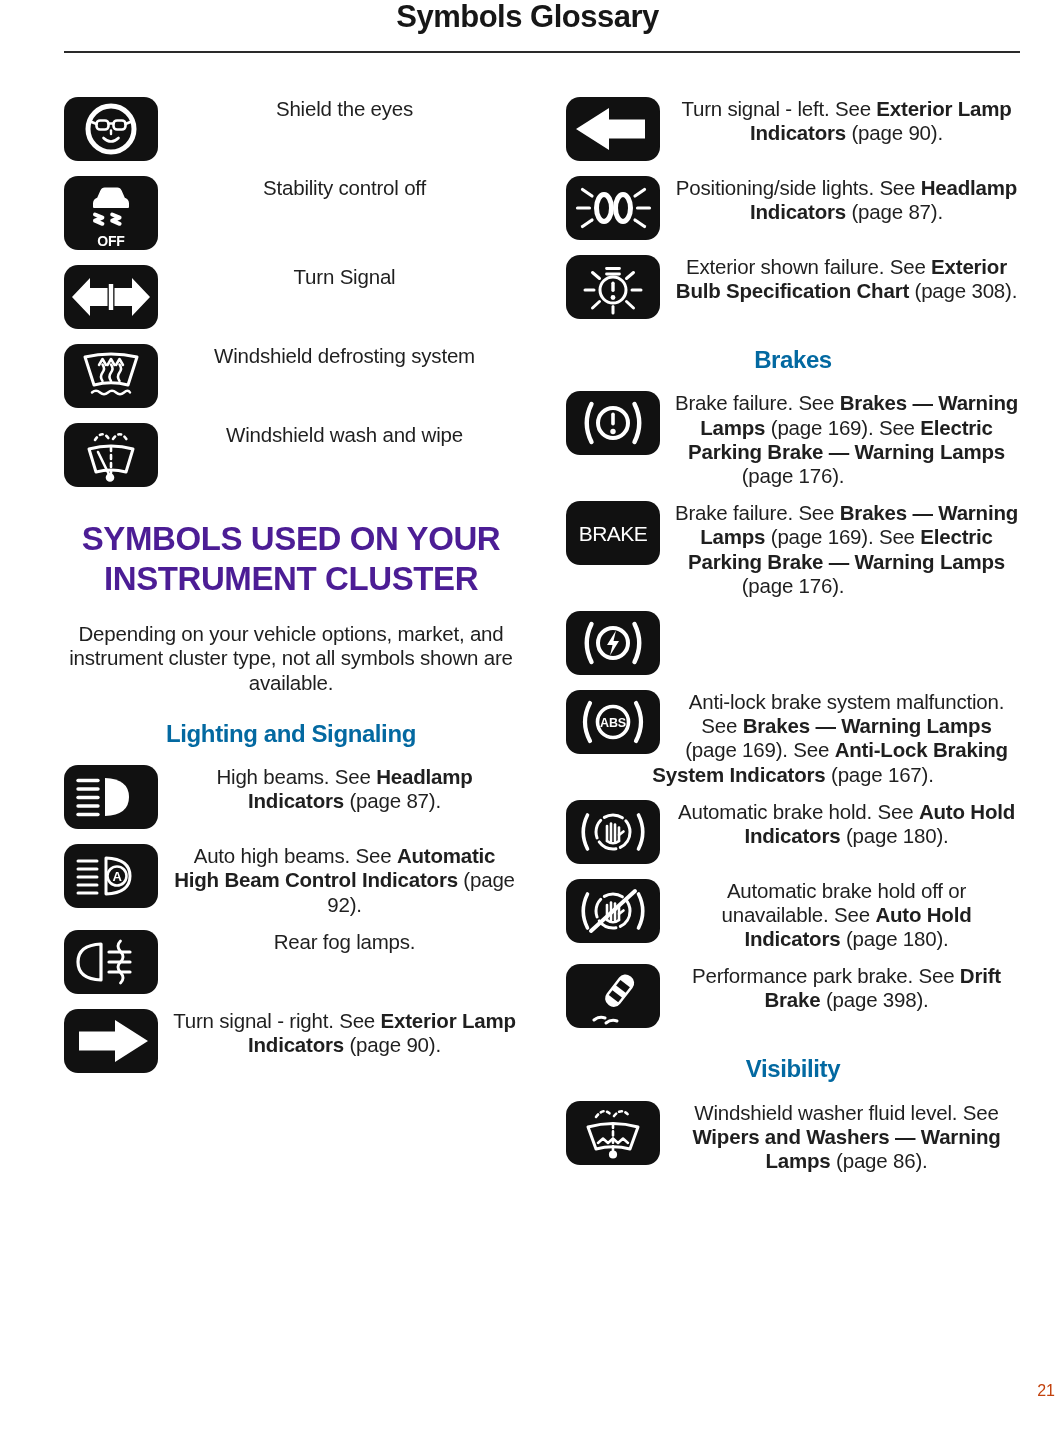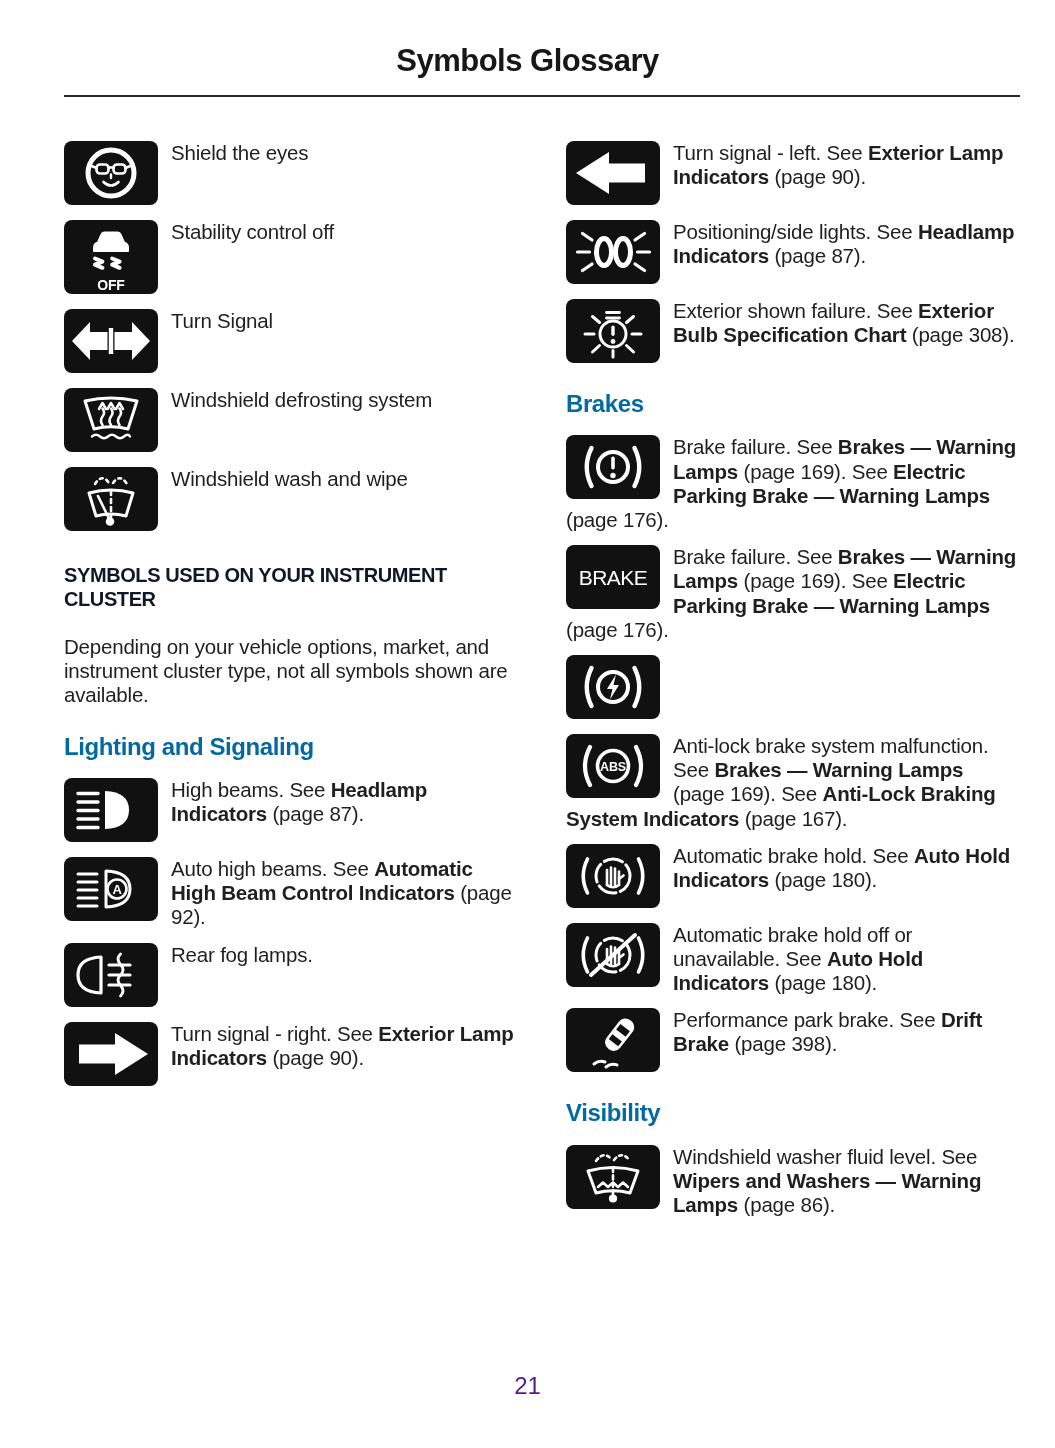--- a/index.html
+++ b/index.html
@@ -2,48 +2,48 @@
 <html><head>
 <meta charset="utf-8">
 <style>
   html,body{margin:0;padding:0;background:#e8e8e8;}
   .page{
     width:1055px;height:1448px;background:#ffffff;position:relative;
     font-family:"Liberation Sans",sans-serif;color:#1f1f1f;
     box-sizing:border-box;margin:0 auto;overflow:hidden;
   }
   .header-title{
-    padding-top:44px;text-align:center;font-size:31px;font-weight:bold;
+    text-align:center;font-size:31px;font-weight:bold;
     letter-spacing:-0.5px;color:#171717;line-height:1.1;
   }
   .rule{height:2px;background:#2a2a2a;margin:17px 35px 0 64px;}
   .columns{display:flex;gap:48px;padding:44px 35px 0 64px;}
-  .col{width:454px;flex:0 0 454px;}
+  .col{width:454px;flex:0 0 454px;text-align:center;}
   .g-item{margin-bottom:13px;font-size:20.5px;line-height:1.18;letter-spacing:-0.2px;}
   .g-item::after{content:"";display:block;clear:both;}
   .tile{
-    float:left;width:94px;height:64px;background:#111;border-radius:8px;
+    float:left;width:94px;height:64px;background:#111;border-radius:14px;
     margin-right:13px;margin-bottom:2px;
   }
   .tile svg{display:block;width:100%;height:100%;}
   .tile[data-name="stability-control-off-icon"]{height:74px;}
   h2.section{
-    font-size:20px;line-height:1.2;margin:30px 0 24px;letter-spacing:-0.4px;
-    color:#0f172a;font-weight:bold;
+    font-size:33px;line-height:1.2;margin:30px 0 24px;letter-spacing:-0.4px;
+    color:#4c1d95;font-weight:bold;
   }
   p.intro{font-size:20.5px;line-height:1.18;margin:0 0 26px;letter-spacing:-0.2px;}
   h3.sub{
     font-size:24px;margin:26px 0 18px;letter-spacing:-0.4px;color:#0369a1;
     font-weight:bold;line-height:1.1;
   }
   .col > :first-child{margin-top:0;}
   .g-text b{font-weight:bold;}
   .page-number{
-    position:absolute;bottom:48px;left:0;right:0;text-align:center;
-    font-size:24px;color:#4c1d95;letter-spacing:0;
+    position:absolute;bottom:48px;left:0;right:0;text-align:right;
+    font-size:16px;color:#c2410c;letter-spacing:0;
   }
 </style>
 </head>
 <body>
 
 <div class="page" data-name="manual-page">
   <div class="header-title" data-name="page-title">Symbols Glossary</div>
   <div class="rule" data-name="title-divider"></div>
   <div class="columns" data-name="glossary-columns">
     <div class="col" id="col-left" data-name="left-column">

